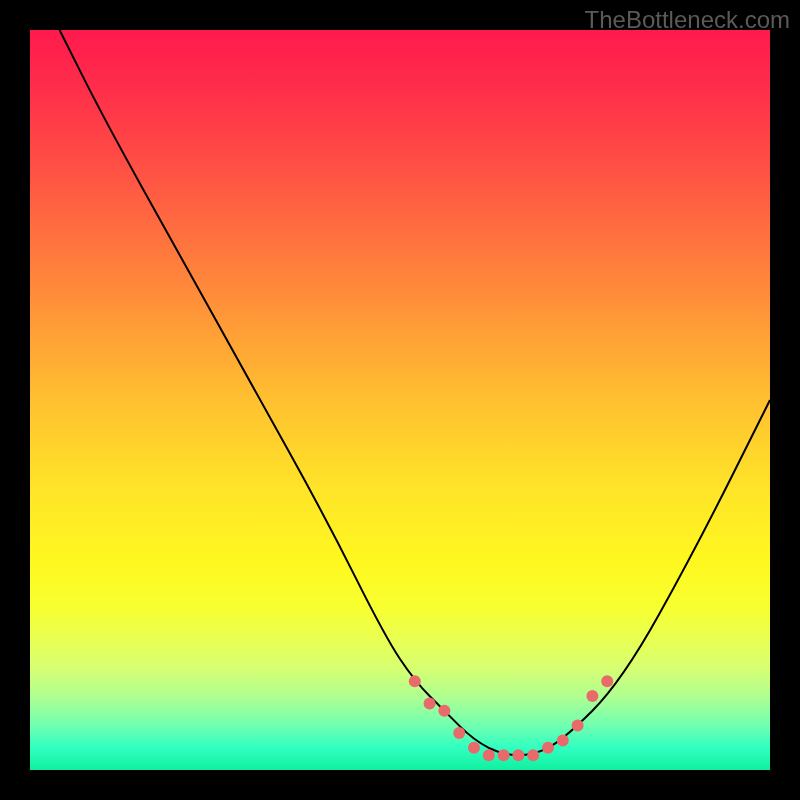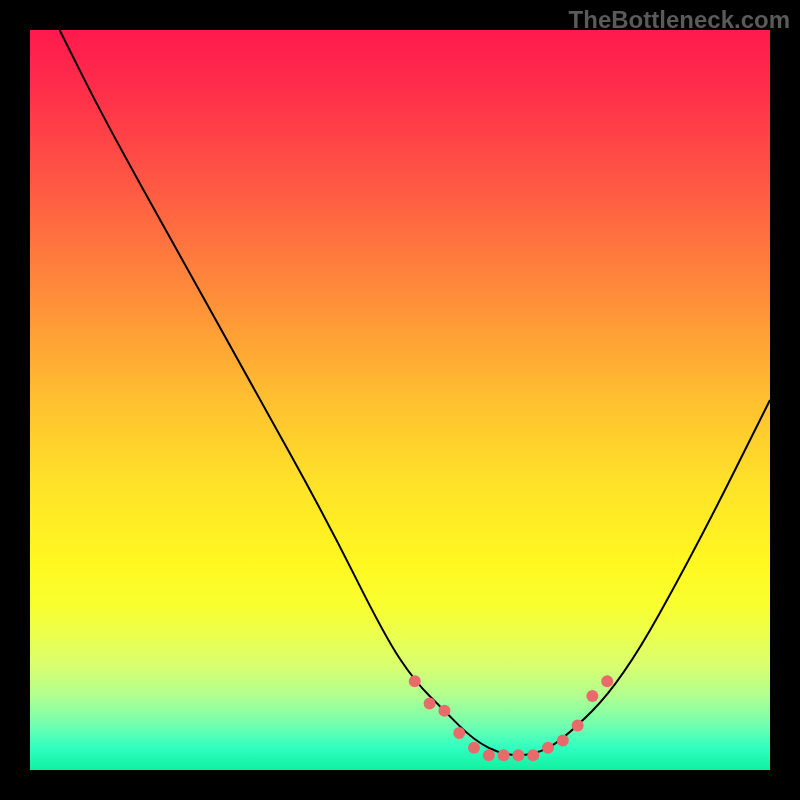--- a/index.html
+++ b/index.html
@@ -9,21 +9,21 @@
     height: 800px;
     position: relative;
     background: #000;
   }
   .watermark {
     position: absolute;
     top: 6px;
     right: 10px;
     font-family: Arial, sans-serif;
     font-size: 24px;
-    font-weight: 700;
+    font-weight: 400;
     color: #5a5a5a;
     z-index: 10;
   }
   .plot-area {
     position: absolute;
     left: 30px;
     top: 30px;
     width: 740px;
     height: 740px;
     background: linear-gradient(to bottom,

